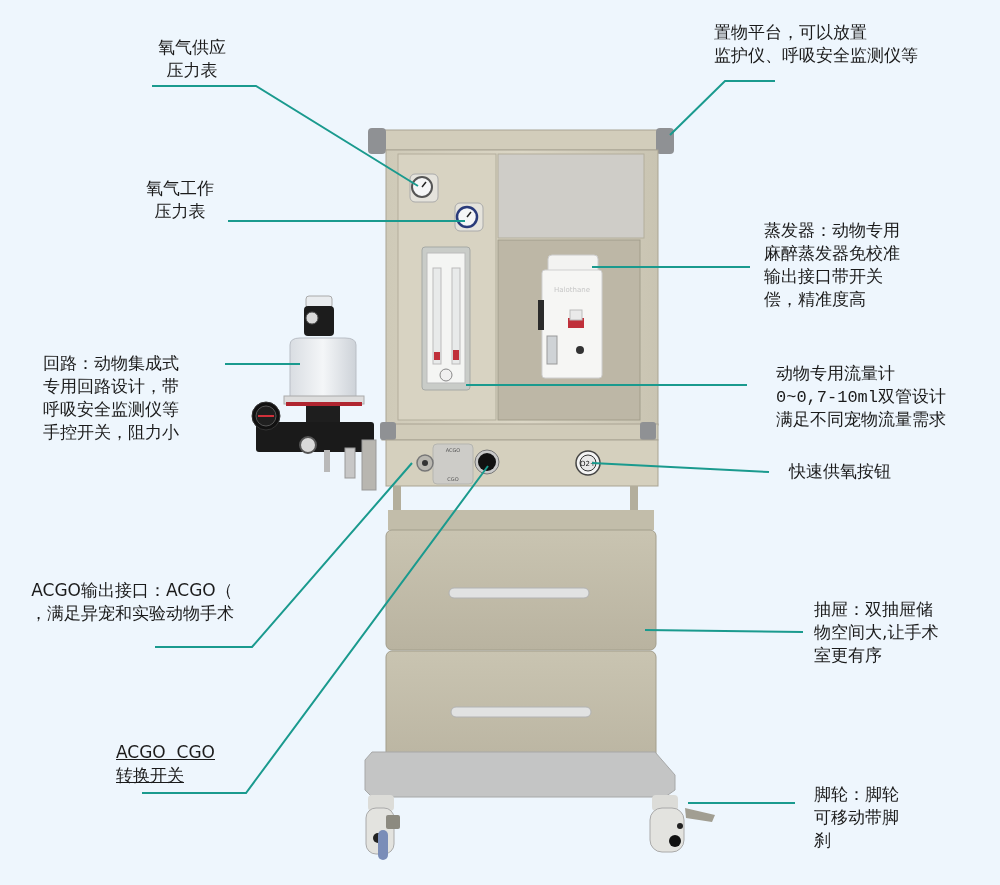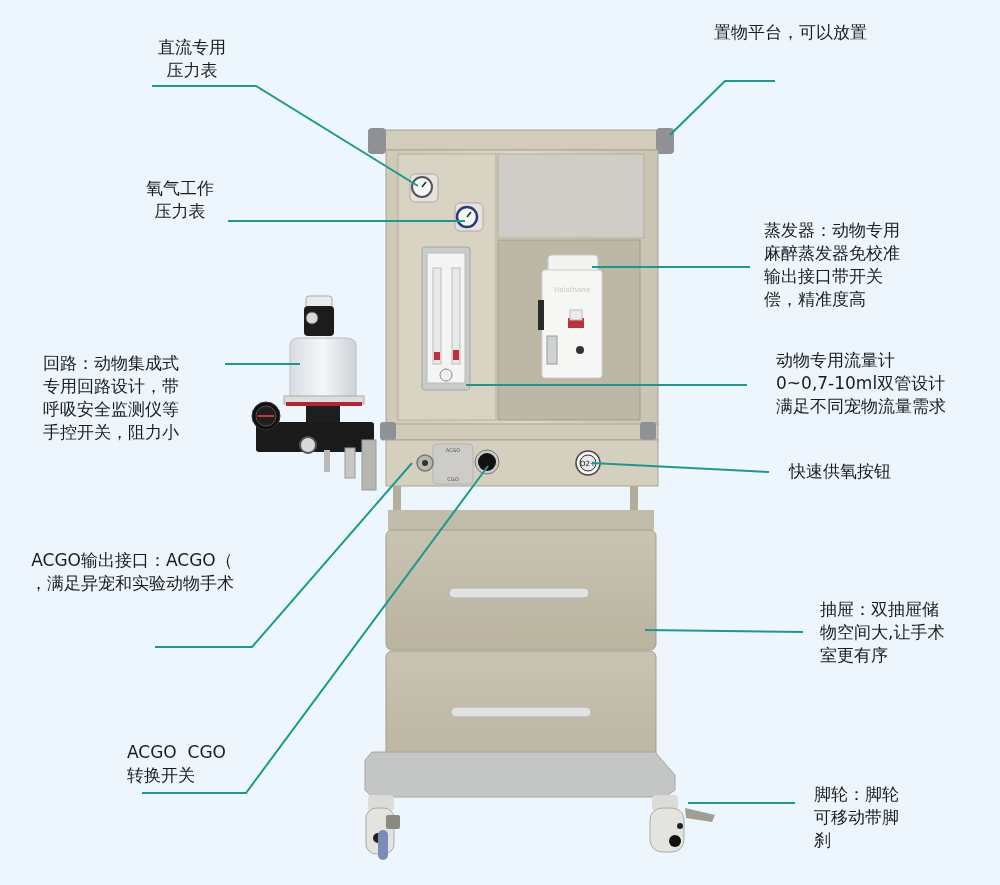--- a/index.html
+++ b/index.html
@@ -173,68 +173,69 @@
       <polyline points="775,81 725,81 670,135"></polyline>
       <polyline points="750,267 592,267"></polyline>
       <polyline points="747,385 466,385"></polyline>
       <polyline points="769,472 592,463"></polyline>
       <polyline points="803,632 645,630"></polyline>
       <polyline points="795,803 688,803"></polyline>
     </g>
   </svg>
 
   <div class="label center" style="left:158px; top:36px;">
-    <span class="ln">直流专用</span>
+    <span class="ln">氧气供应</span>
     <span class="ln">压力表</span>
   </div>
 
   <div class="label center" style="left:146px; top:177px;">
     <span class="ln">氧气工作</span>
     <span class="ln">压力表</span>
   </div>
 
   <div class="label" style="left:43px; top:352px;">
     <span class="ln">回路：动物集成式</span>
     <span class="ln">专用回路设计，带</span>
     <span class="ln">呼吸安全监测仪等</span>
     <span class="ln">手控开关，阻力小</span>
   </div>
 
-  <div class="label center" style="left:30px; top:549px;">
+  <div class="label center" style="left:30px; top:579px;">
     <span class="ln">ACGO输出接口：ACGO（</span>
     <span class="ln">，满足异宠和实验动物手术</span>
   </div>
 
-  <div class="label" style="left:127px; top:741px;">
+  <div class="label" style="left:116px; top:741px;text-decoration:underline;">
     <span class="ln" style="white-space:pre;">ACGO  CGO</span>
     <span class="ln">转换开关</span>
   </div>
 
   <div class="label" style="left:714px; top:21px;">
     <span class="ln">置物平台，可以放置</span>
+    <span class="ln">监护仪、呼吸安全监测仪等</span>
   </div>
 
   <div class="label" style="left:764px; top:219px;">
     <span class="ln">蒸发器：动物专用</span>
     <span class="ln">麻醉蒸发器免校准</span>
     <span class="ln">输出接口带开关</span>
     <span class="ln">偿，精准度高</span>
   </div>
 
-  <div class="label" style="left:776px; top:349px;">
+  <div class="label" style="left:776px; top:363px;font-family:Liberation Mono, monospace;">
     <span class="ln">动物专用流量计</span>
     <span class="ln">0~0,7-10ml双管设计</span>
     <span class="ln">满足不同宠物流量需求</span>
   </div>
 
   <div class="label" style="left:789px; top:460px;">
     <span class="ln">快速供氧按钮</span>
   </div>
 
-  <div class="label" style="left:814px; top:598px;margin-left:6px;">
+  <div class="label" style="left:814px; top:598px;">
     <span class="ln">抽屉：双抽屉储</span>
     <span class="ln">物空间大,让手术</span>
     <span class="ln">室更有序</span>
   </div>
 
   <div class="label" style="left:814px; top:771px;margin-top:12px;">
     <span class="ln">脚轮：脚轮</span>
     <span class="ln">可移动带脚</span>
     <span class="ln">刹</span>
   </div>

